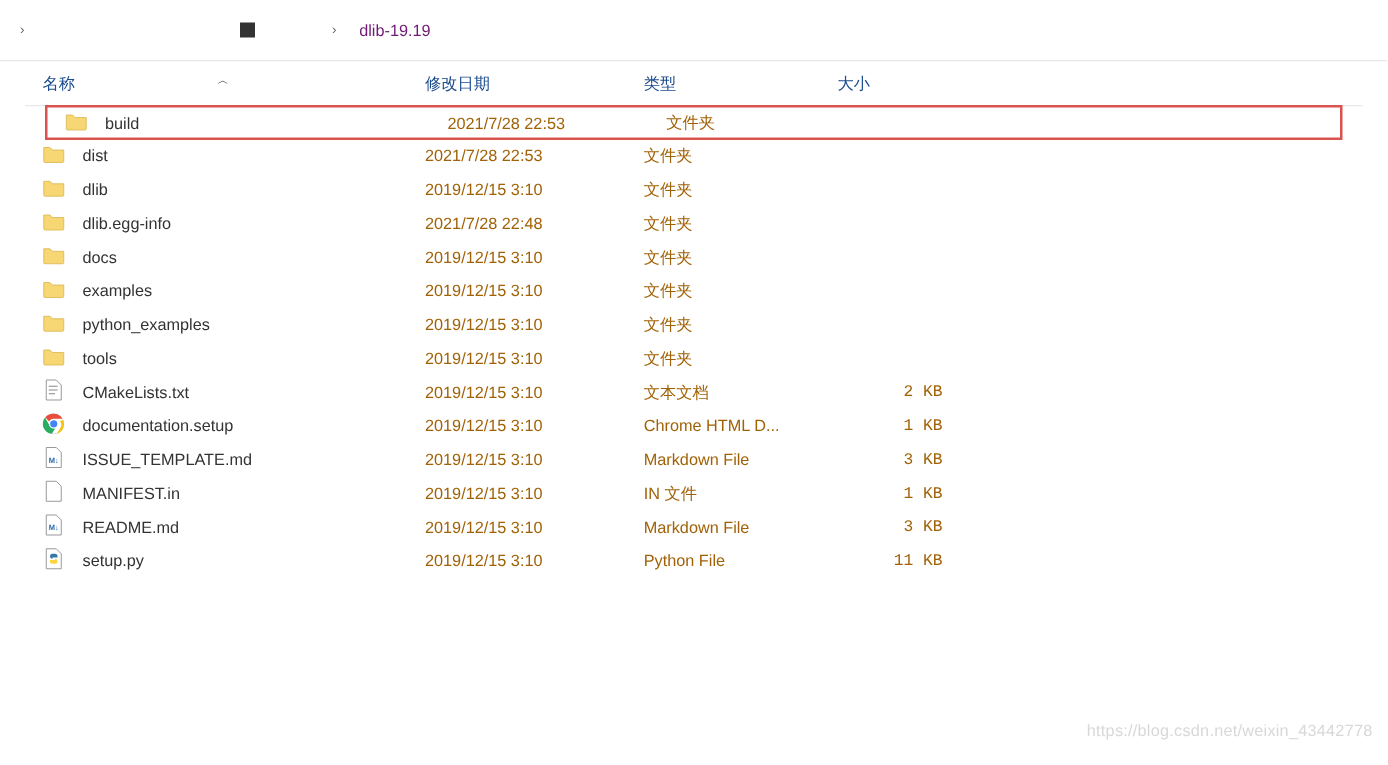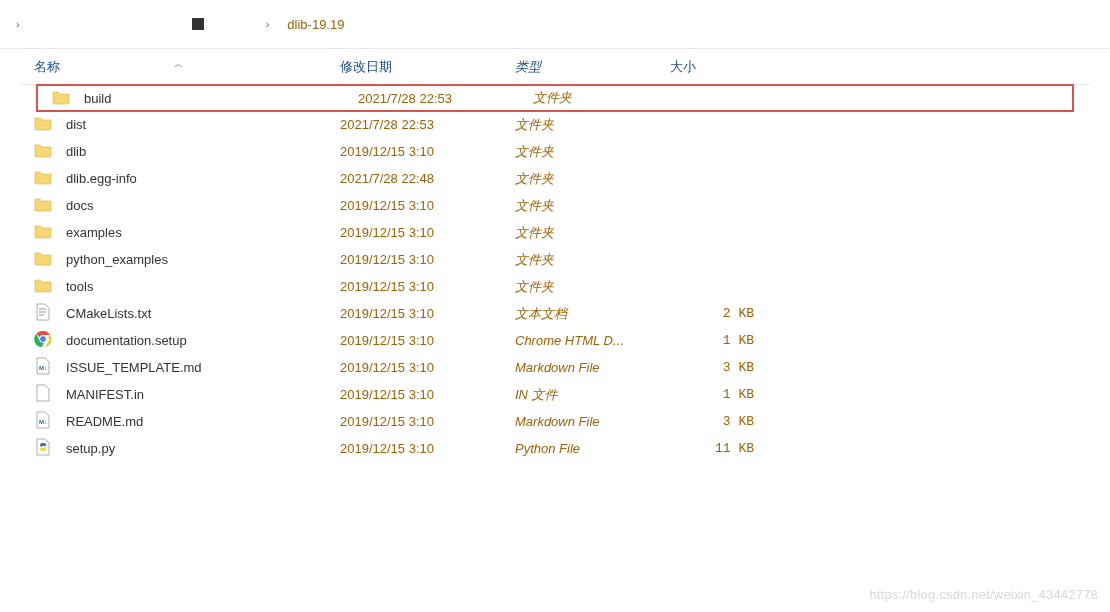--- a/index.html
+++ b/index.html
@@ -25,38 +25,38 @@
       font-size: 11px;
       padding: 0 6px;
     }
     .breadcrumb .stop-icon {
       width: 12px;
       height: 12px;
       background: #333;
       display: inline-block;
     }
     .breadcrumb .seg {
-      color: #a16207;
+      color: #701a75;
       padding: 0 4px;
     }
     .content {
       border-top: 1px solid #e8e8e8;
       padding: 0 20px;
     }
     .header-row {
       display: flex;
       align-items: center;
       height: 36px;
       border-bottom: 1px solid #e8e8e8;
       color: #1a4b8c;
       font-size: 13px;
     }
     .col-name { width: 320px; padding-left: 14px; display:flex; gap:4px; }
     .col-date { width: 175px; }
-    .col-type { width: 155px; font-style: italic; }
+    .col-type { width: 155px; }
     .col-size { width: 90px; text-align: right; padding-right:6px;font-family:Liberation Mono, monospace; }
     .sort-caret {
       font-size: 9px;
       color: #555;
       margin-left: 110px;
     }
     .rows { }
     .row {
       display: flex;
       align-items: center;
@@ -76,21 +76,21 @@
       align-items: center;
       justify-content: center;
       flex-shrink: 0;
     }
     .row .nm { flex: 1; }
     .row .col-name { display:flex; align-items:center; }
     .row .col-date, .row .col-type, .row .col-size { color: #a16207; }
     .watermark {
       position: absolute;
       right: 12px;
-      bottom: 10px;
+      bottom: 20px;
       color: #d8d8d8;
       font-size: 13px;
       font-family: Arial, sans-serif;
       letter-spacing: 0.2px;
     }
     
     .folder-icon svg, .file-icon svg, .chrome-icon svg, .md-icon svg, .py-icon svg { width:18px; height:18px; }
   </style>
 </head>
 <body>

